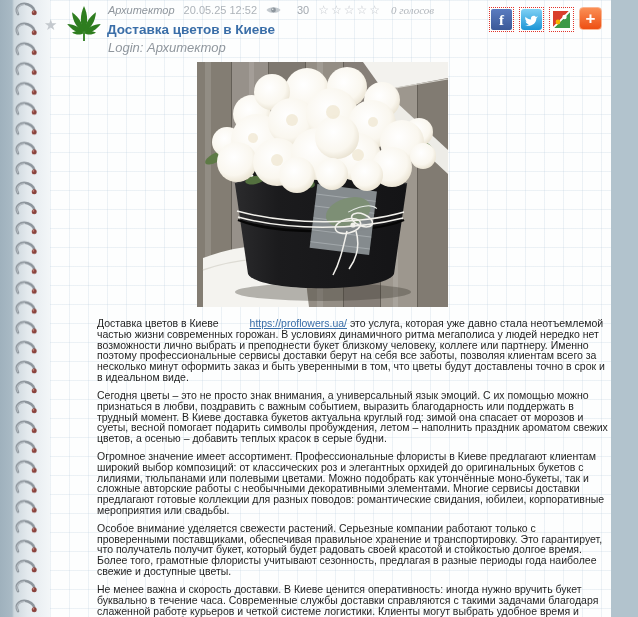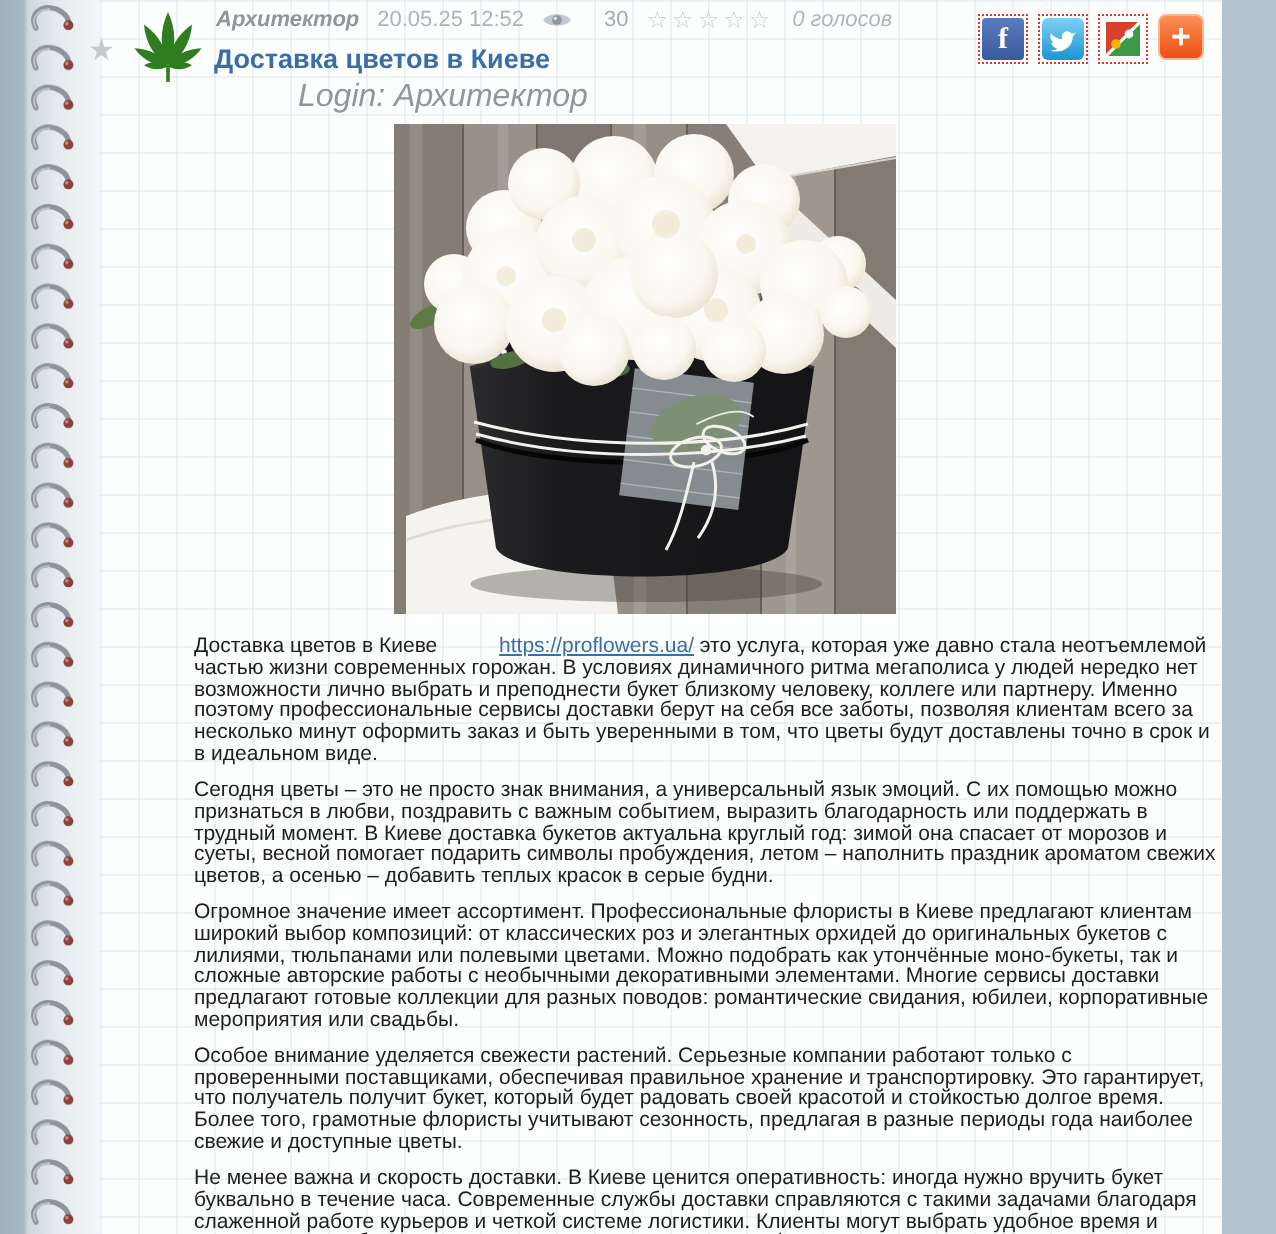--- a/index.html
+++ b/index.html
@@ -16,28 +16,28 @@
       linear-gradient(to right, rgba(190,210,225,.28) 1px, transparent 1px),
       linear-gradient(to bottom, rgba(190,210,225,.28) 1px, transparent 1px);
     background-size:19px 19px; }
   .side-right { position:absolute; left:611px; top:0; width:27px; height:617px; background:#b2c3cd; }
 
   
   .fav-star { position:absolute; left:44px; top:16px; font-size:15px; color:#c4c9ce; cursor:pointer; }
   .avatar { position:absolute; left:62px; top:3px; width:44px; height:48px; cursor:pointer; }
   .meta-row { position:absolute; left:108px; top:3px; display:flex; align-items:center; gap:9px;
     font-size:11px; color:#a4aab1; white-space:nowrap; }
-  .meta-author { font-style:italic; font-weight:bold; color:#8f969d; }
+  .meta-author { font-style:italic; font-weight:normal; color:#8f969d; }
   .meta-date { color:#adb3b9; }
   .views { display:flex; align-items:center; gap:16px; color:#a4aab1; }
   .rating { color:#c7cbd0; font-size:12px; letter-spacing:2px; cursor:pointer; }
-  .votes { font-style:italic; color:#b0b5bb; }
+  .votes { font-style:italic; color:#b0b5bb;font-family:Liberation Serif, serif; }
   .post-title { position:absolute; left:107px; top:22px; font-size:13.5px; font-weight:bold;
     color:#3a6ea8; text-decoration:none; cursor:pointer; }
-  .login-line { position:absolute; left:108px; top:40px; font-size:16px; font-style:italic; color:#8f969d;margin-left:41px; }
+  .login-line { position:absolute; left:108px; top:40px; font-size:13px; font-style:italic; color:#8f969d; }
 
   
   .share { position:absolute; right:36px; top:7px; display:flex; gap:5px; align-items:flex-start; }
   .share-wrap { border:1px dotted #e2342b; padding:1px; line-height:0; cursor:pointer; }
   .share-btn { width:21px; height:21px; display:flex; align-items:center; justify-content:center;
     font-weight:bold; color:#fff; line-height:0; }
   .btn-fb { background:linear-gradient(#5a7bc0,#3b5998); border-radius:2px; font-size:15px; font-family:"Liberation Serif",serif; }
   .btn-tw { background:linear-gradient(#7ed0f5,#1b95d5); border-radius:3px; }
   .btn-gp { background:#fff; border-radius:2px; }
   .btn-add { width:23px; height:23px; background:linear-gradient(#fa8f55,#ee4f12); border-radius:4px;

